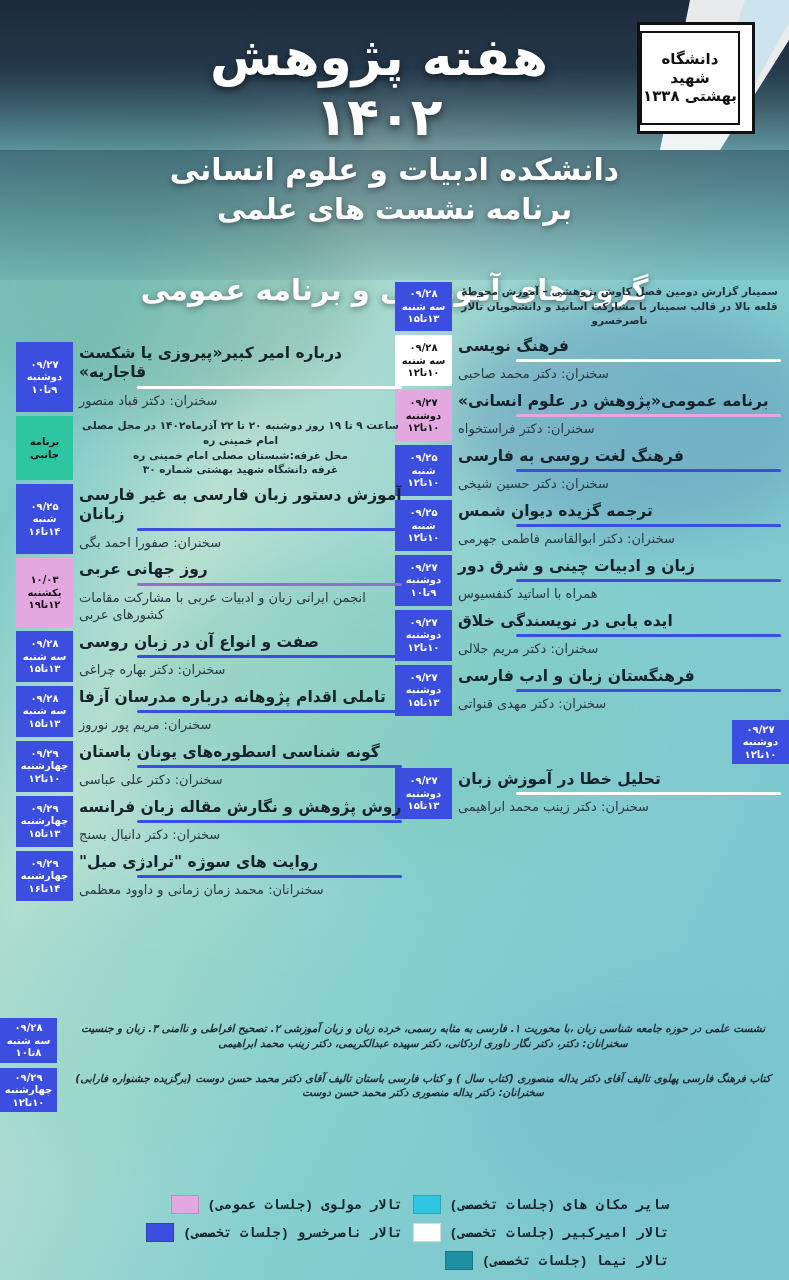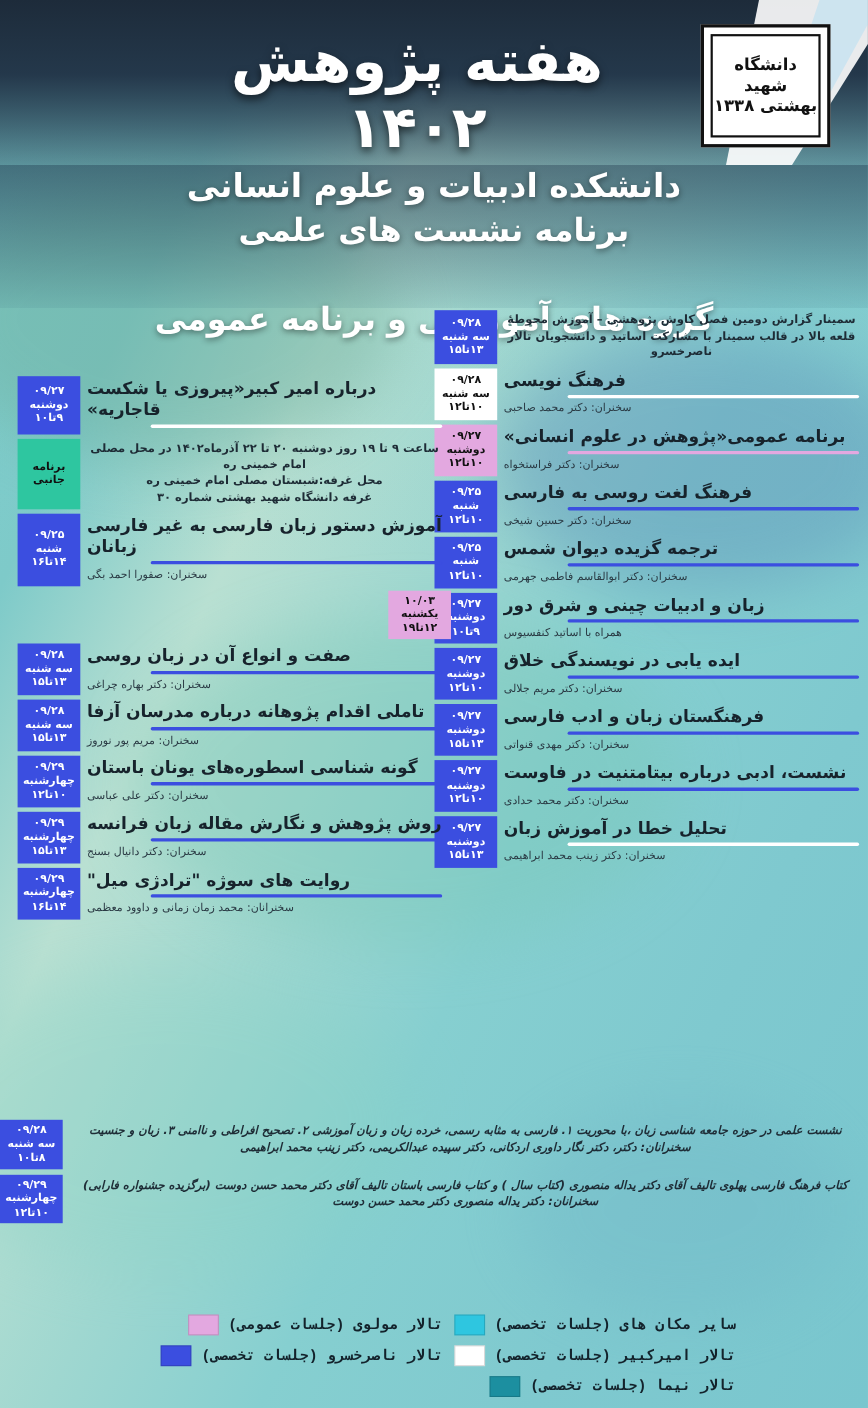--- a/index.html
+++ b/index.html
@@ -25,21 +25,21 @@
   .b5{width:300px;height:200px;right:20px;top:1000px;background:#6fb4c6;opacity:.3;}
   .topdark{position:absolute;left:0;top:0;width:789px;height:150px;
     background:linear-gradient(180deg,#1d2b3a 0%, #24384b 45%, rgba(60,95,110,.35) 100%);}
   .topband{position:absolute;left:0;top:150px;width:789px;height:130px;
     background:linear-gradient(180deg, rgba(35,60,80,.55), rgba(70,130,140,.15));}
 
   
   .logo{
     position:absolute;right:34px;top:22px;width:118px;height:112px;
     background:#fff;border:3px solid #111;box-sizing:border-box;
-    display:flex;align-items:center;justify-content:center;
+    display:flex;align-items:center;justify-content:flex-end;
   }
   .logo-inner{
     width:100px;height:94px;border:2px solid #111;box-sizing:border-box;
     display:flex;align-items:center;justify-content:center;
     font-size:15px;font-weight:bold;color:#111;line-height:1.25;text-align:center;
     letter-spacing:-.5px;
   }
   .title{
     position:absolute;right:175px;top:28px;width:470px;text-align:center;
     color:#fff;font-weight:bold;font-size:52px;line-height:1.15;
@@ -74,21 +74,21 @@
   .date span{display:block;}
   .body{flex:1;padding:2px 8px 3px 6px;}
   .ev-title{
     color:#17232c;font-weight:bold;font-size:15.5px;line-height:1.25;
     text-align:left;direction:rtl;
   }
   .col-left .ev-title{text-align:left;}
   .col-right .ev-title{text-align:left;}
   .rule{height:3px;margin:3px 0 3px auto;border-radius:2px;}
   .speaker{
-    color:#2a3a44;font-size:10px;line-height:1.35;text-align:left;direction:rtl;
+    color:#2a3a44;font-size:13px;line-height:1.35;text-align:left;direction:rtl;
   }
   .ev-note{color:#1e2c36;font-size:10.5px;line-height:1.4;text-align:center;direction:rtl;font-weight:bold;}
 
   
   .wide{position:absolute;right:0;width:789px;}
   .wide .row{margin-bottom:5px;}
   .wide .body{padding:3px 10px;}
   .wide .ev-note{font-size:10.5px;text-align:center;font-style:italic;}
 
   
@@ -219,25 +219,20 @@
             <div class="rule" style="background: rgb(59, 78, 224); width: 82%;"></div>
             <div class="speaker">سخنران: دکتر مهدی قنواتی</div>
           </div>
           <div class="date" style="background: rgb(59, 78, 224); color: rgb(255, 255, 255);">
             <span>۰۹/۲۷</span>
             <span>دوشنبه</span>
             <span>۱۳تا۱۵</span>
           </div>
         </div>
         <div class="row">
-          <div class="body">
-            <div class="ev-title">نشست، ادبی درباره بیتامتنیت در فاوست</div>
-            <div class="rule" style="background: rgb(59, 78, 224); width: 82%;"></div>
-            <div class="speaker">سخنران: دکتر محمد حدادی</div>
-          </div>
           <div class="date" style="background: rgb(59, 78, 224); color: rgb(255, 255, 255);">
             <span>۰۹/۲۷</span>
             <span>دوشنبه</span>
             <span>۱۰تا۱۲</span>
           </div>
         </div>
         <div class="row">
           <div class="body">
             <div class="ev-title">تحلیل خطا در آموزش زبان</div>
             <div class="rule" style="background: rgb(255, 255, 255); width: 82%;"></div>
@@ -248,20 +243,21 @@
             <span>دوشنبه</span>
             <span>۱۳تا۱۵</span>
           </div>
         </div>
       </div>
     <div class="col col-left" id="col-left" style="top: 60px; padding-left: 16px;">
         <div class="row">
           <div class="body">
             <div class="ev-title">درباره امیر کبیر«پیروزی یا شکست قاجاریه»</div>
             <div class="rule" style="background: rgb(255, 255, 255); width: 82%;"></div>
+            <div class="speaker">سخنران: دکتر قباد منصور</div>
           </div>
           <div class="date" style="background: rgb(59, 78, 224); color: rgb(255, 255, 255);">
             <span>۰۹/۲۷</span>
             <span>دوشنبه</span>
             <span>۹تا۱۰</span>
           </div>
         </div>
         <div class="row">
           <div class="body">
             <div class="ev-note" style="white-space: pre-line;">ساعت ۹ تا ۱۹ روز دوشنبه ۲۰ تا ۲۲ آذرماه۱۴۰۲ در محل مصلی امام خمینی ره
@@ -280,20 +276,25 @@
             <div class="rule" style="background: rgb(59, 78, 224); width: 82%;"></div>
             <div class="speaker">سخنران: صفورا احمد بگی</div>
           </div>
           <div class="date" style="background: rgb(59, 78, 224); color: rgb(255, 255, 255);">
             <span>۰۹/۲۵</span>
             <span>شنبه</span>
             <span>۱۴تا۱۶</span>
           </div>
         </div>
         <div class="row">
+          <div class="body">
+            <div class="ev-title">روز جهانی عربی</div>
+            <div class="rule" style="background: rgb(143, 111, 208); width: 82%;"></div>
+            <div class="speaker">انجمن ایرانی زبان و ادبیات عربی با مشارکت مقامات کشورهای عربی</div>
+          </div>
           <div class="date" style="background: rgb(227, 168, 224);">
             <span>۱۰/۰۳</span>
             <span>یکشنبه</span>
             <span>۱۲تا۱۹</span>
           </div>
         </div>
         <div class="row">
           <div class="body">
             <div class="ev-title">صفت و انواع آن در زبان روسی</div>
             <div class="rule" style="background: rgb(59, 78, 224); width: 82%;"></div>

